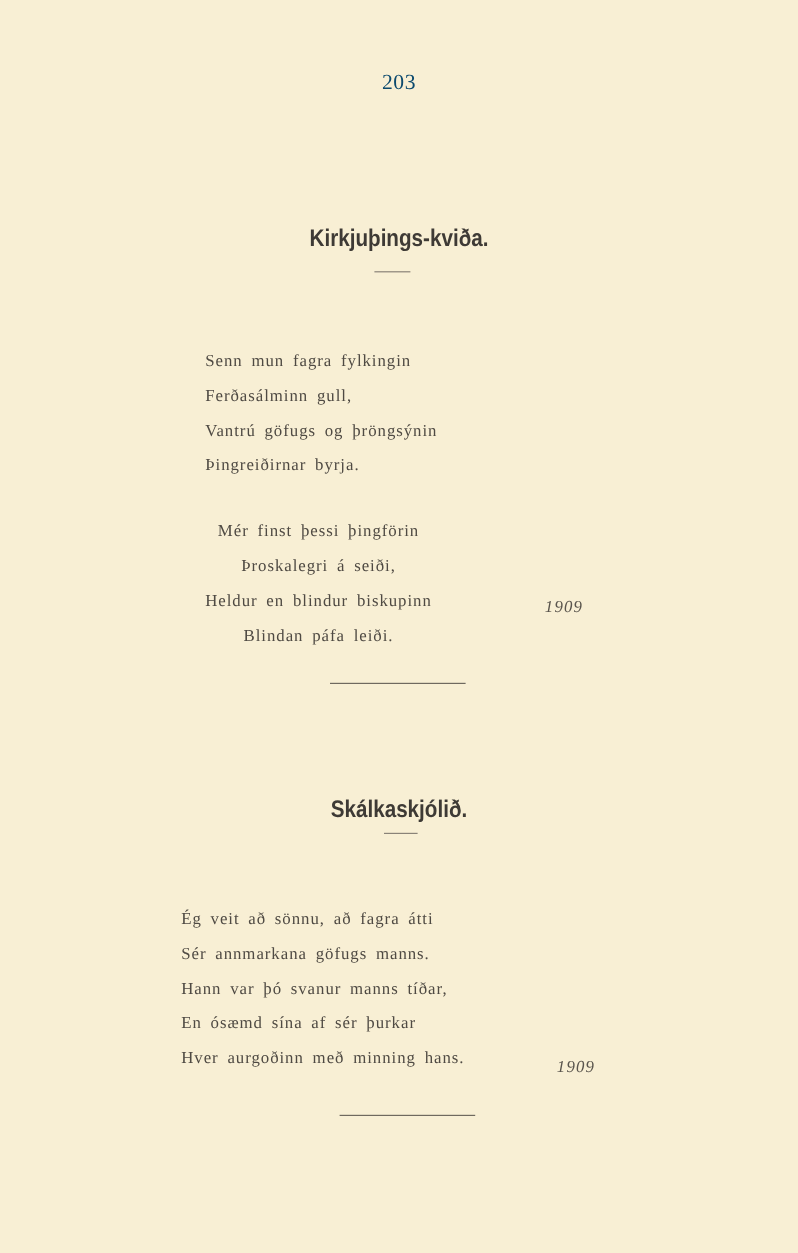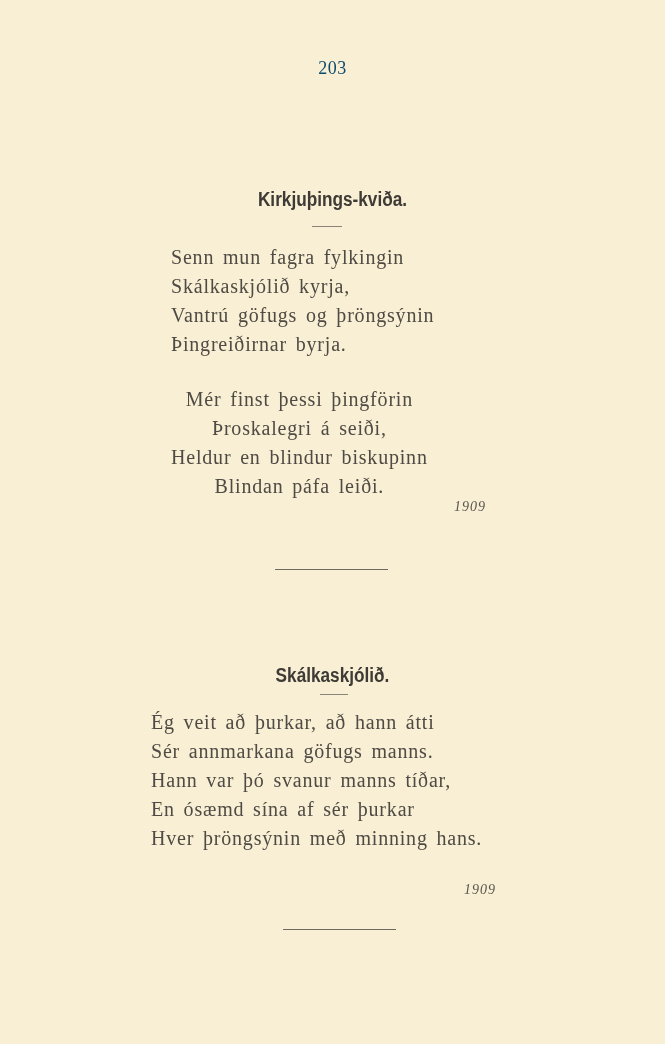--- a/index.html
+++ b/index.html
@@ -54,25 +54,26 @@
     .long-rule {
       position: absolute;
       height: 1px;
       background: #6f695f;
     }
     .long-rule-1 { top: 569px; left: 275px; width: 113px; }
     .long-rule-2 { top: 929px; left: 283px; width: 113px; }
     .stanza {
       position: absolute;
       font-family: "Liberation Serif", serif;
-      font-size: 20px;
+      font-size: 14px;
       line-height: 29px;
       color: #4f4a43;
       letter-spacing: 0.8px;
       word-spacing: 3px;
+      margin-top: 44px;
     }
     .stanza .line {
       display: block;
       white-space: nowrap;
     }
     .stanza-1 { top: 243px; left: 171px; }
     .stanza-2 { top: 385px; left: 171px; text-align: center; }
     .stanza-3 { top: 708px; left: 151px; }
     .year {
       position: absolute;
@@ -90,42 +91,42 @@
 
 <div class="page">
 
   <div class="page-number">203</div>
 
   <div class="title title-1">Kirkjuþings-kviða.</div>
   <div class="short-rule rule-1"></div>
 
   <div class="stanza stanza-1">
     <span class="line">Senn mun fagra fylkingin</span>
-    <span class="line">Skálkaskjólið kyrja,</span>
+    <span class="line">Ferðasálminn gull,</span>
     <span class="line">Vantrú göfugs og þröngsýnin</span>
     <span class="line">Þingreiðirnar byrja.</span>
   </div>
 
   <div class="stanza stanza-2">
     <span class="line">Mér finst þessi þingförin</span>
     <span class="line">Þroskalegri á seiði,</span>
     <span class="line">Heldur en blindur biskupinn</span>
     <span class="line">Blindan páfa leiði.</span>
   </div>
 
   <div class="year year-1">1909</div>
   <div class="long-rule long-rule-1"></div>
 
   <div class="title title-2">Skálkaskjólið.</div>
   <div class="short-rule rule-2"></div>
 
   <div class="stanza stanza-3">
-    <span class="line">Ég veit að þurkar, að hann átti</span>
+    <span class="line">Ég veit að sönnu, að fagra átti</span>
     <span class="line">Sér annmarkana göfugs manns.</span>
     <span class="line">Hann var þó svanur manns tíðar,</span>
     <span class="line">En ósæmd sína af sér þurkar</span>
-    <span class="line">Hver þröngsýnin með minning hans.</span>
+    <span class="line">Hver aurgoðinn með minning hans.</span>
   </div>
 
   <div class="year year-2">1909</div>
   <div class="long-rule long-rule-2"></div>
 
 </div>
 
 </body></html>

